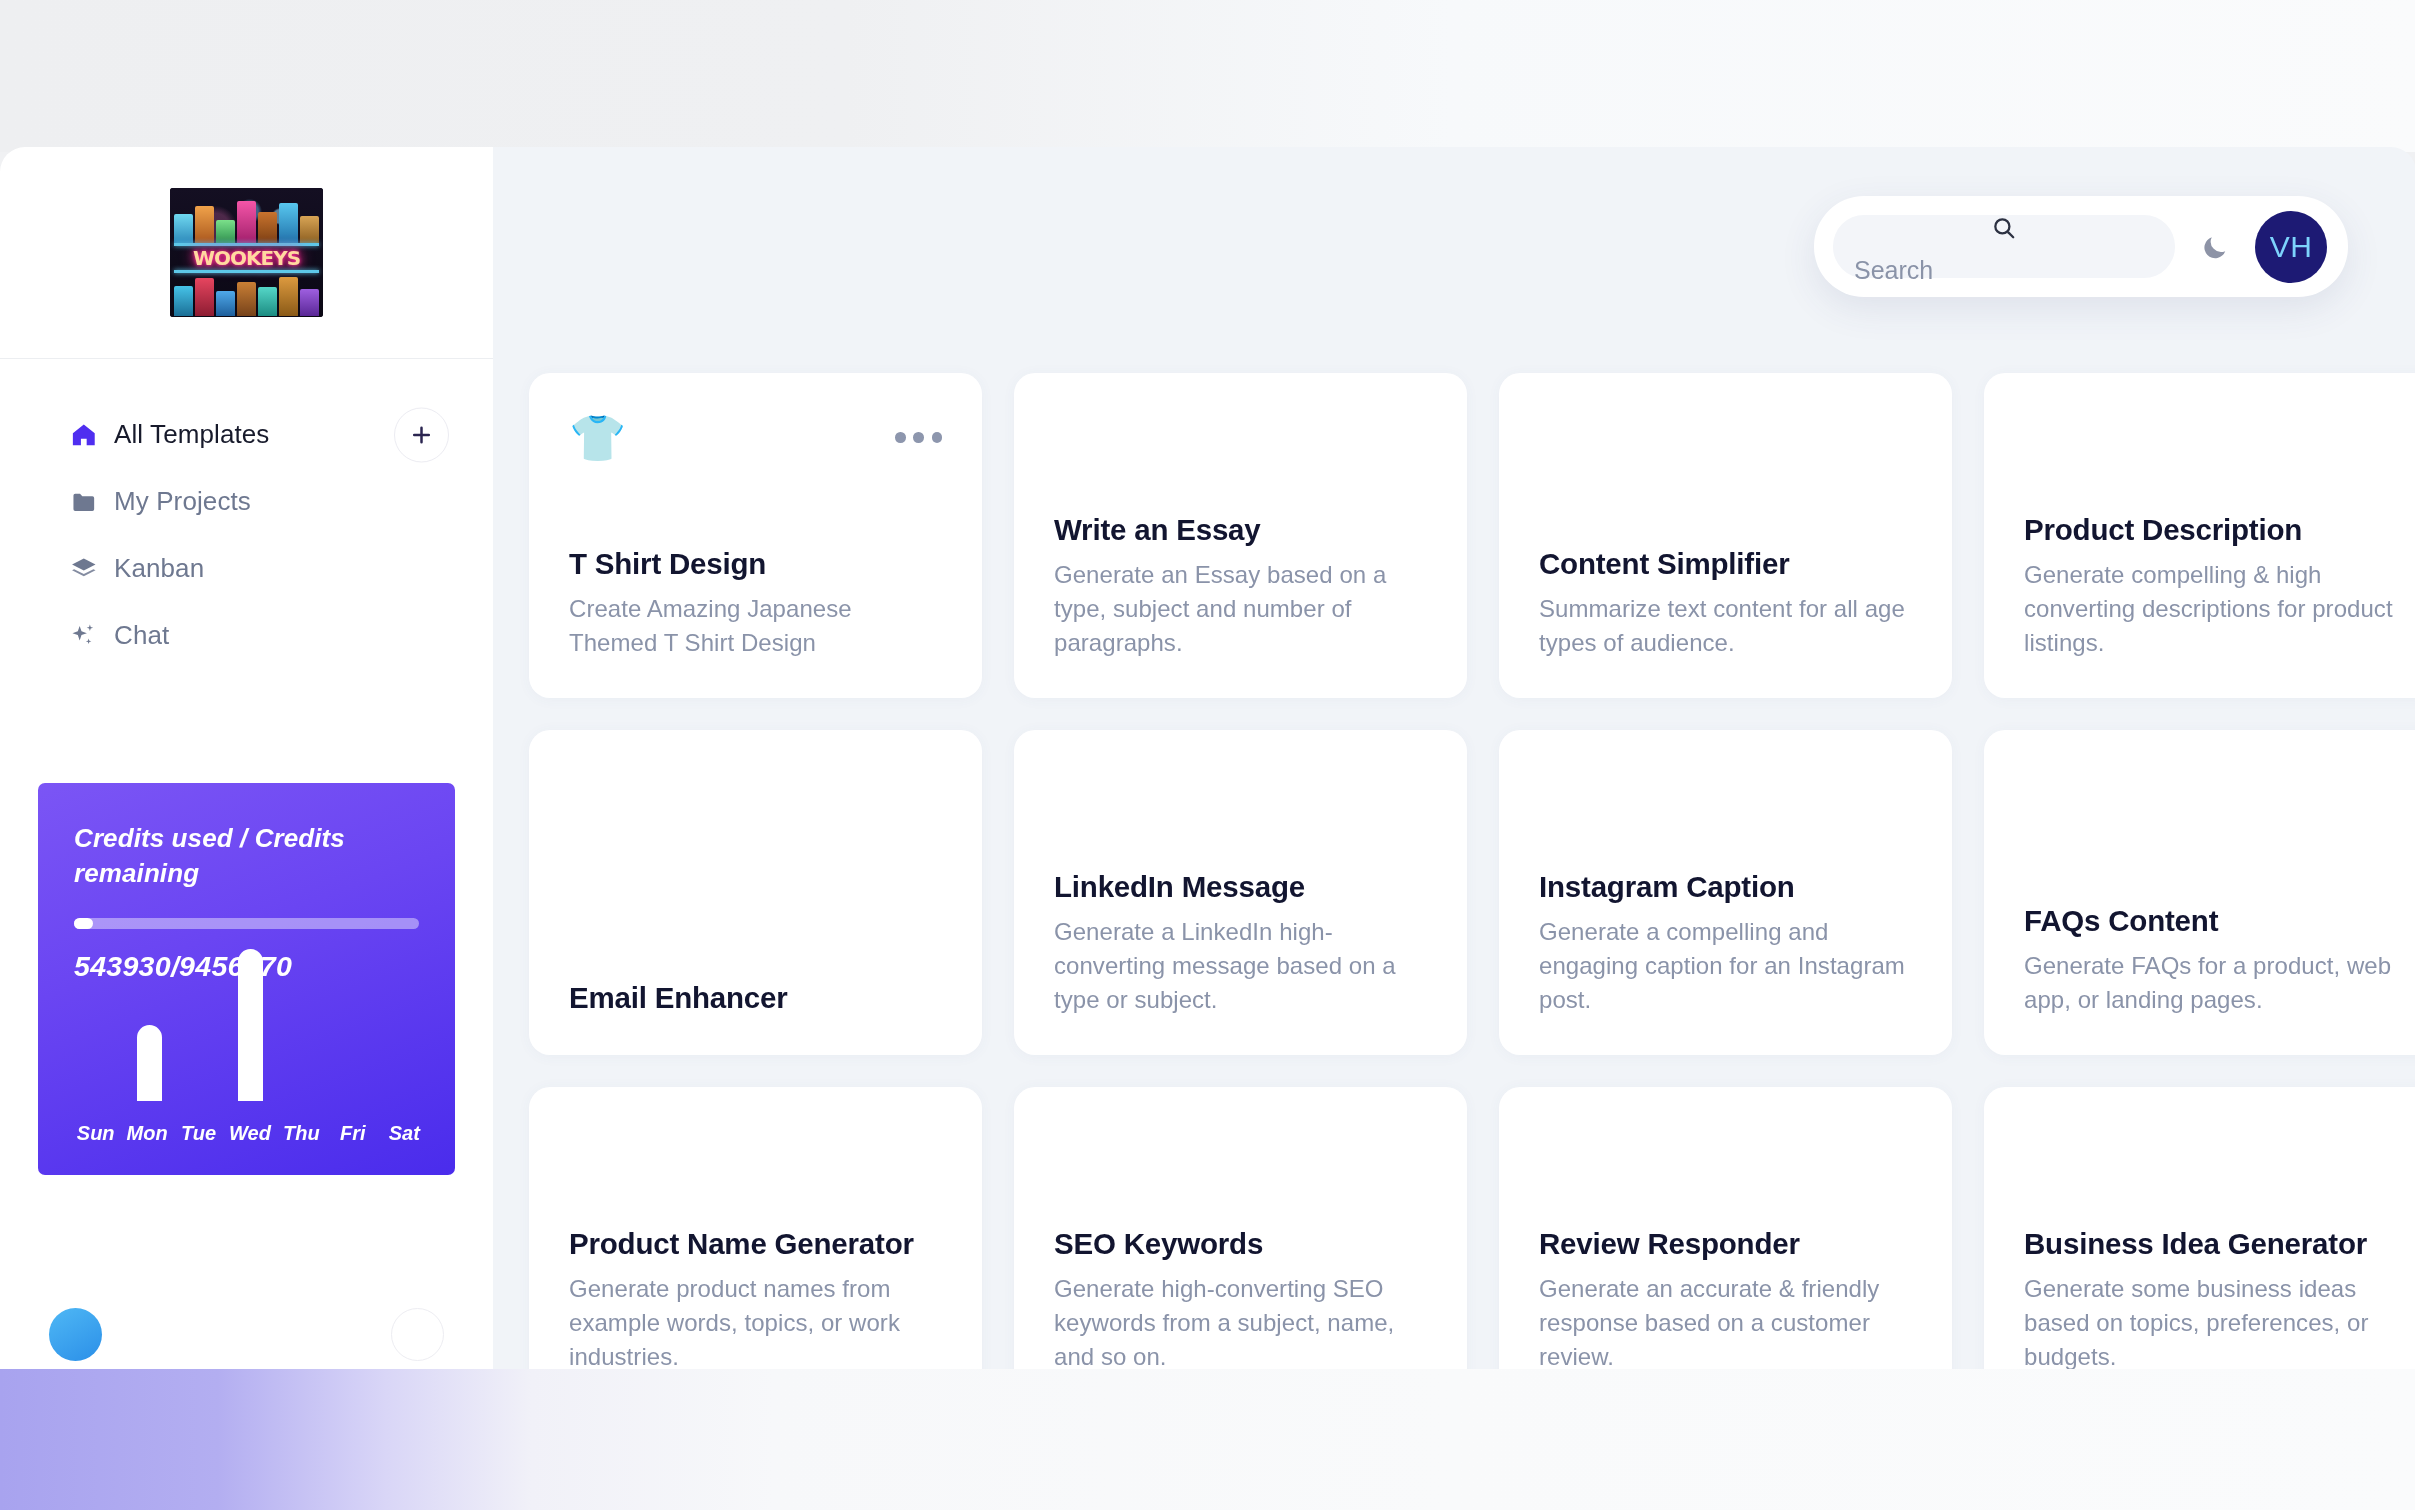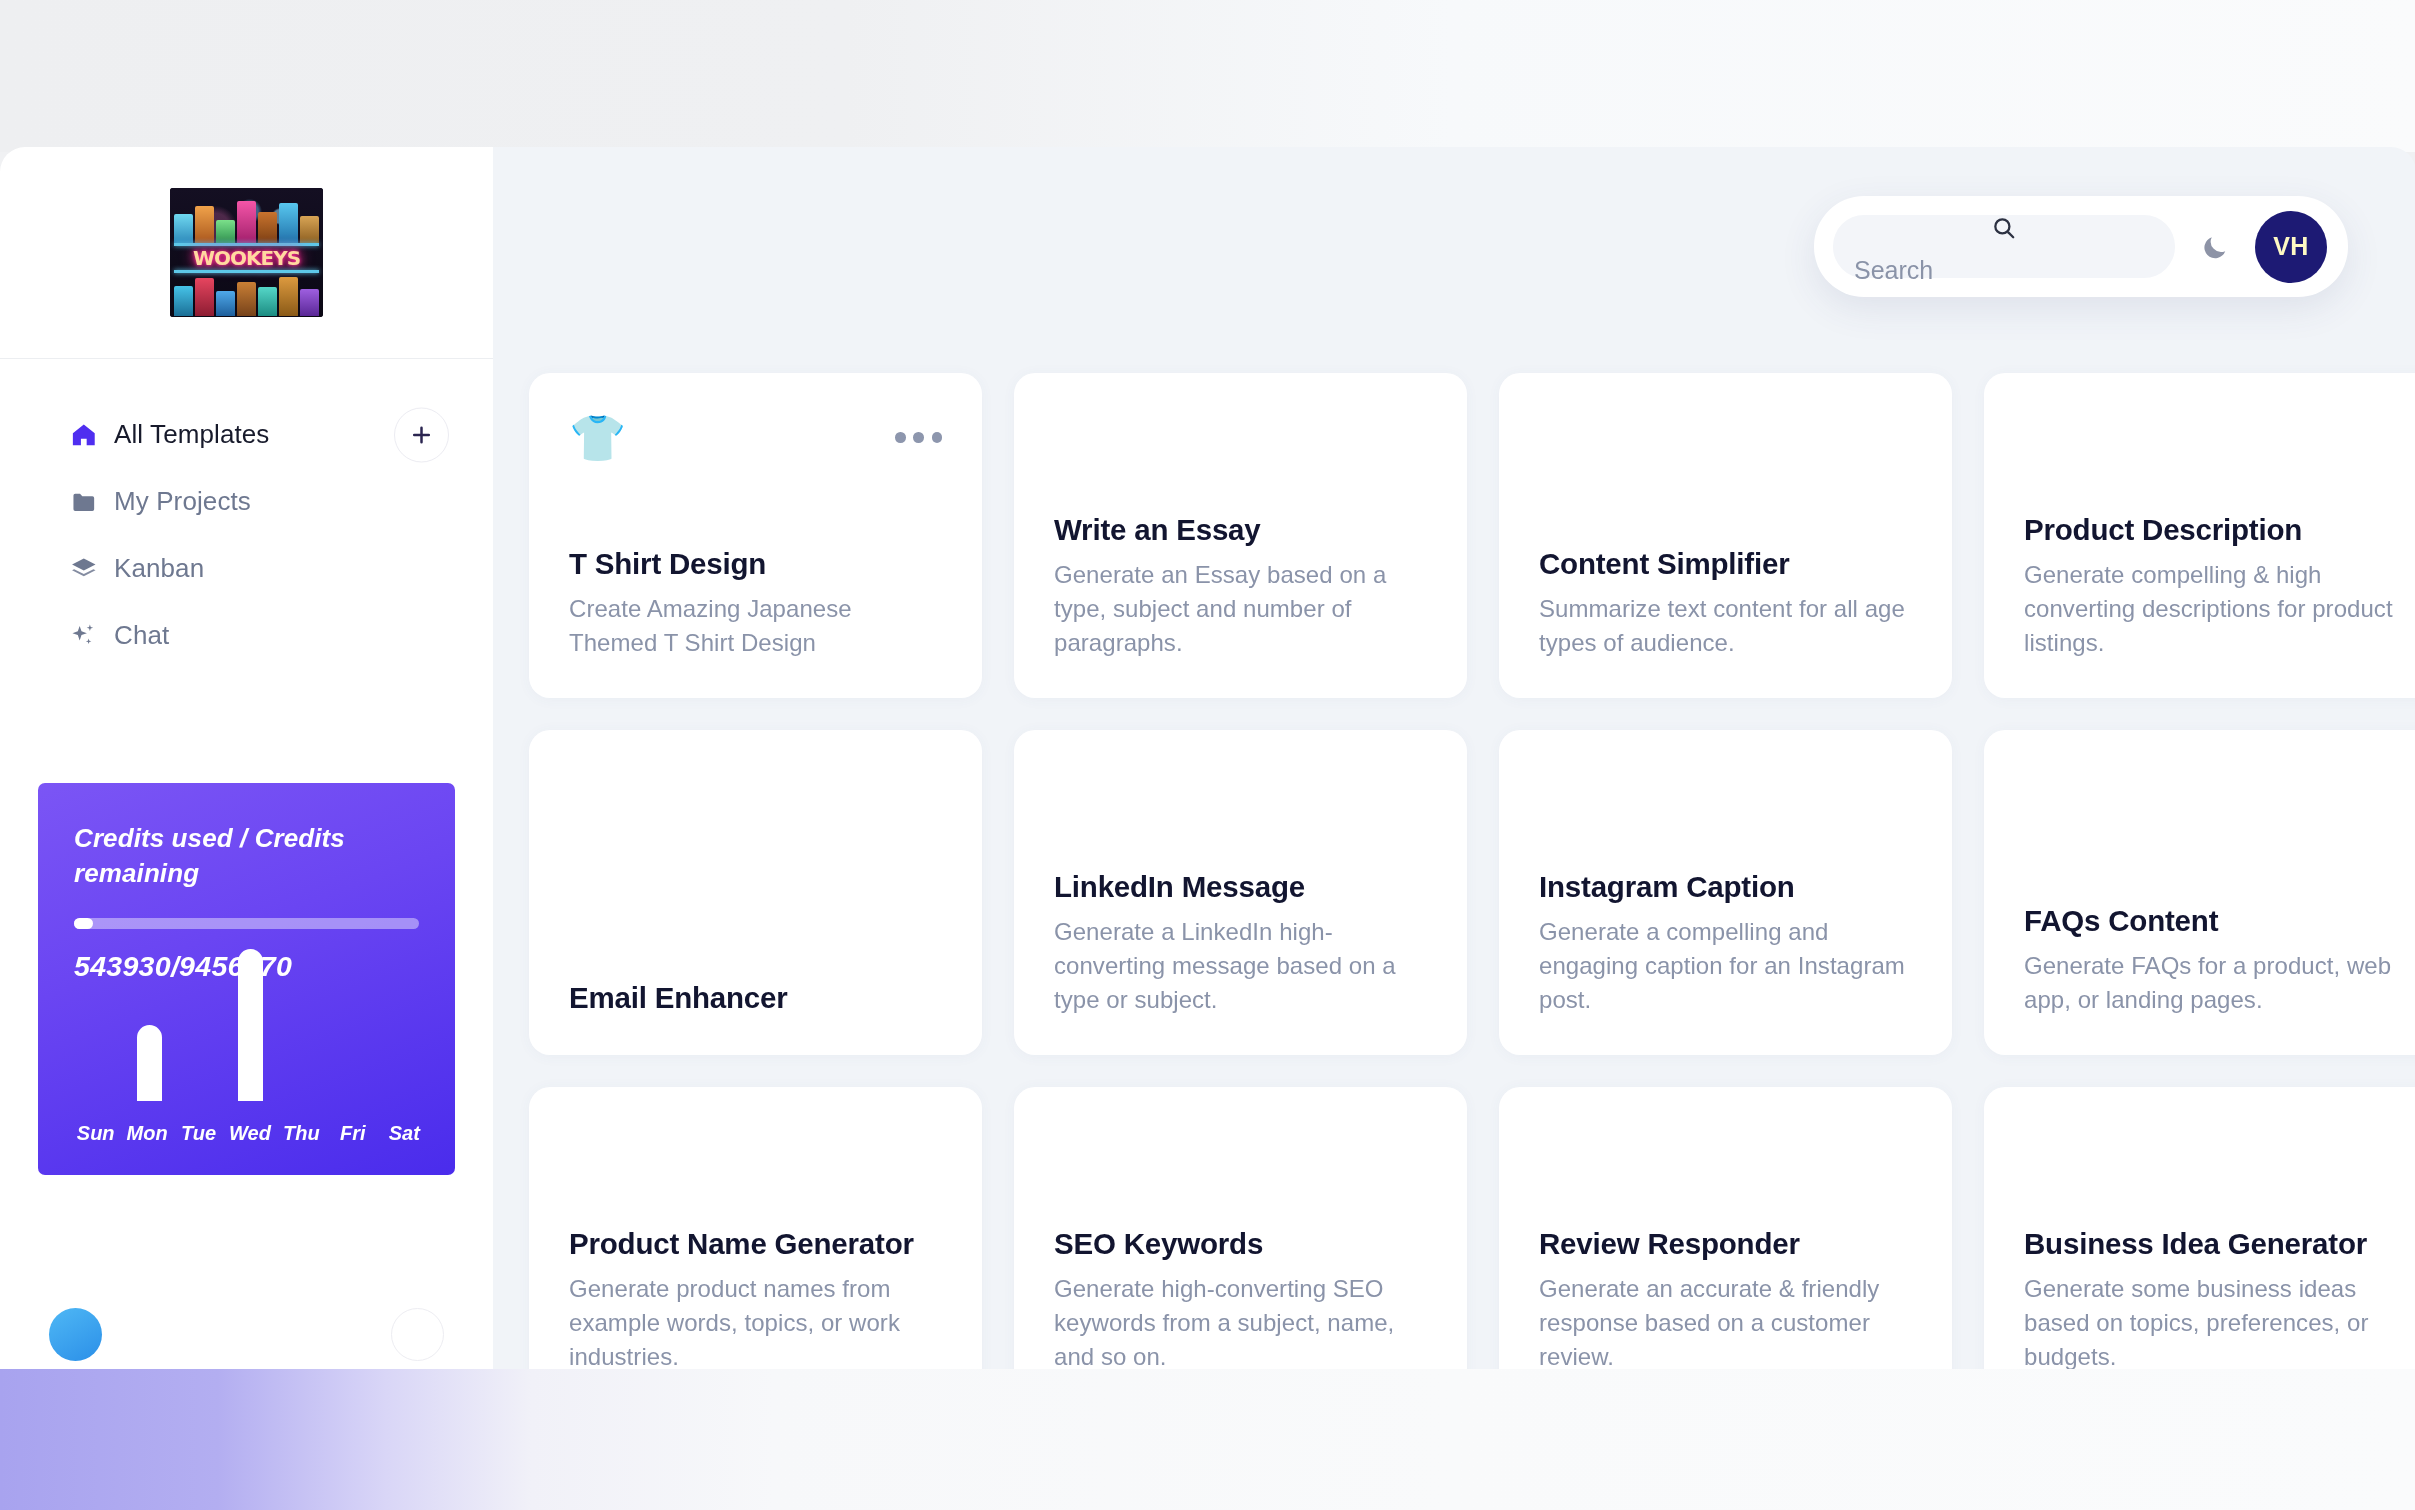--- a/index.html
+++ b/index.html
@@ -133,21 +133,21 @@
   .search-input{
     border:0; outline:0; background:transparent; font-family:inherit;
     font-size:25px; color:#3b4458; width:100%;
   }
   .search-input::placeholder{ color:#8a93a8; }
   .moon-btn{ width:42px; height:42px; display:flex; align-items:center; justify-content:center; cursor:pointer; }
   .moon-btn svg{ width:30px; height:30px; color:#8d93a6; }
   .user-avatar{
     width:72px; height:72px; border-radius:50%; background:#1d1a74;
     display:flex; align-items:center; justify-content:center;
-    color:#fef9c3; font-size:25px; font-weight:700; letter-spacing:0.5px; cursor:pointer;
+    color:#7dd3fc; font-size:30px; font-weight:400; letter-spacing:0.5px; cursor:pointer;
   }
 
   .grid{
     position:absolute; left:0; right:0; top:226px; bottom:0;
     padding:0 0 0 36px; display:grid;
     grid-template-columns:repeat(4, 453px);
     column-gap:32px; row-gap:32px;
   }
   .card{
     background:#fff; border-radius:21px; padding:42px 40px 38px 40px;

